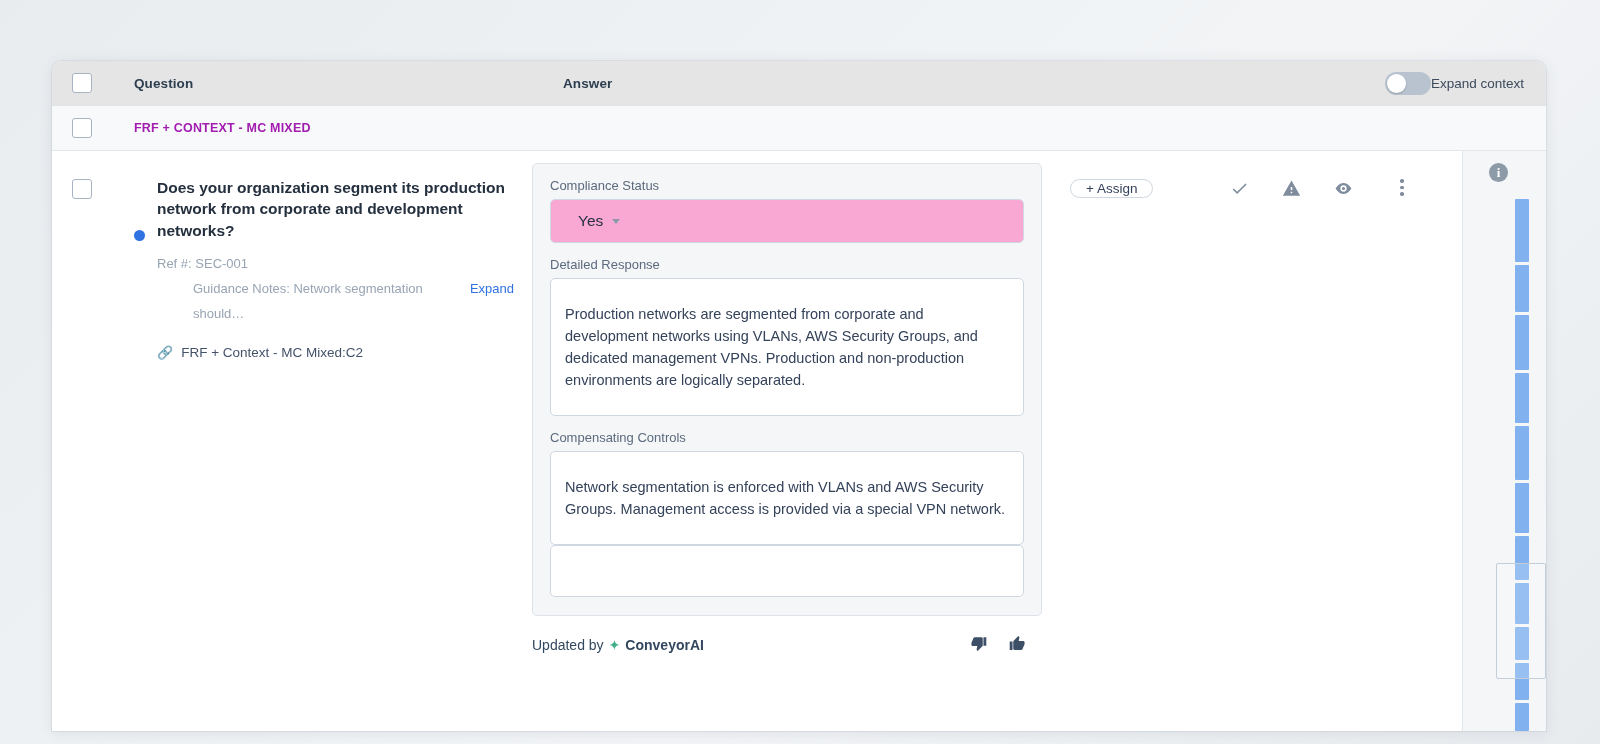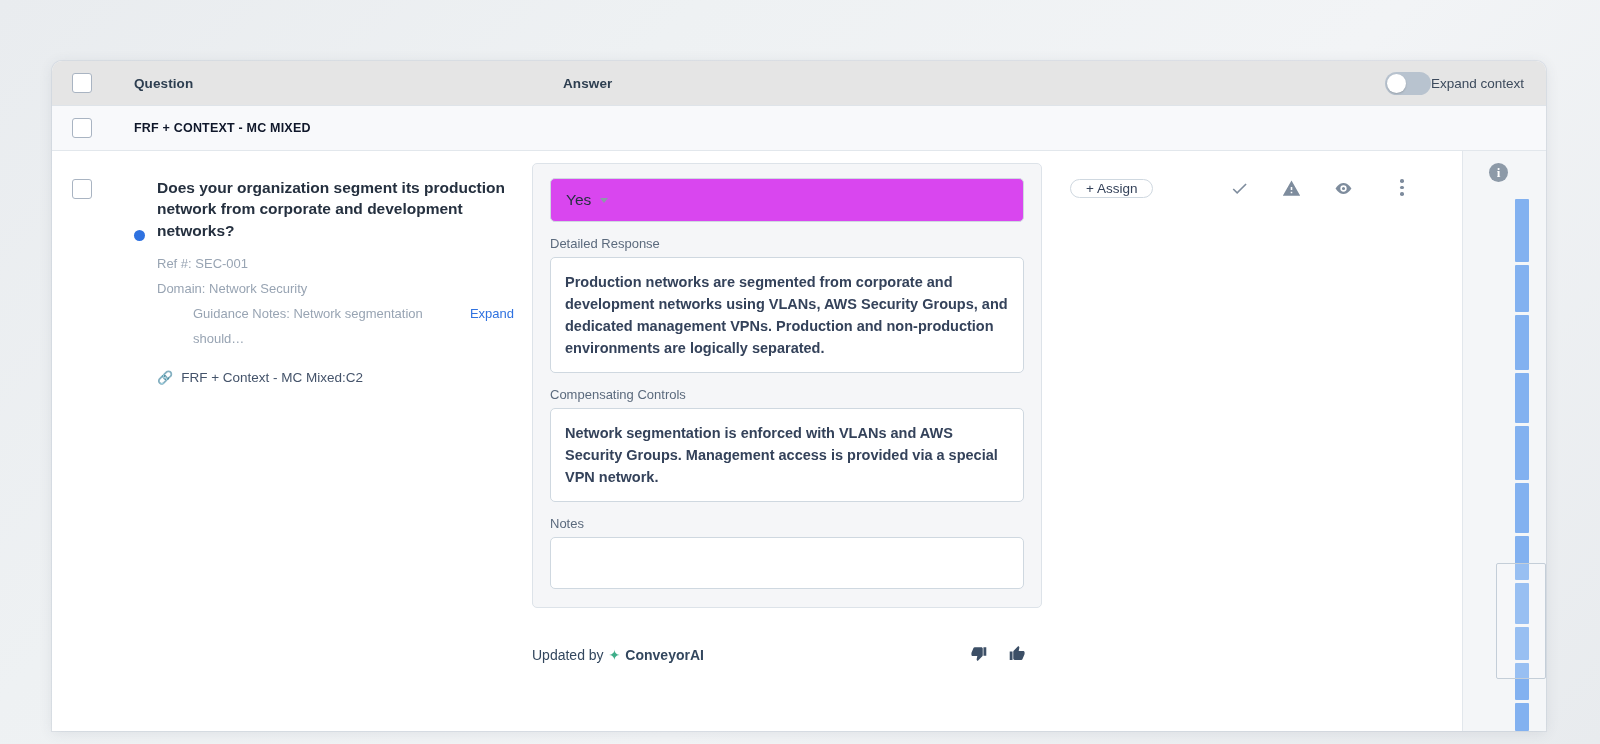--- a/index.html
+++ b/index.html
@@ -78,21 +78,21 @@
     height: 45px;
     background: #f8f9fb;
     border-bottom: 1px solid #e2e7ec;
     display: flex; align-items: center;
     flex: 0 0 auto;
     position: relative;
   }
   .grp-cb { margin-left: 20px; }
   .grp-title {
     margin-left: 42px;
-    font-size: 12.5px; font-weight: 700; color: #0f172a;
+    font-size: 12.5px; font-weight: 700; color: #a21caf;
     letter-spacing: .2px;
   }
 
   
   .body {
     flex: 1 1 auto;
     display: flex;
     position: relative;
     background: #fff;
     min-height: 0;
@@ -143,52 +143,51 @@
     border: 1px solid #dde3e9;
     border-radius: 5px;
     padding: 14px 17px 18px 17px;
   }
   .fld-lbl {
     font-size: 13px; color: #5b6a7d;
     margin-bottom: 6px;
   }
   .fld-lbl.sp { margin-top: 14px; }
   .select {
-    background: #d946ef;
+    background: #f9a8d4;
     border: 1px solid #cfd8e0;
     border-radius: 5px;
     height: 44px;
     display: flex; align-items: center;
-    padding: 0 15px;
+    padding: 0 27px;
     gap: 9px;
   }
   .select .val { font-size: 15.5px; color: #25303f; }
   .caret {
     width: 0; height: 0;
     border-left: 4.5px solid transparent;
     border-right: 4.5px solid transparent;
     border-top: 5px solid #8b99a8;
   }
   .ta {
     background: #fff;
     border: 1px solid #cfd8e0;
     border-radius: 5px;
-    padding: 13px 14px;
+    padding: 24px 14px;
     font-size: 14.5px; color: #34425a;
     line-height: 1.52;
     white-space: pre-wrap;
-    font-weight: bold;
   }
   .ta.detail { min-height: 106px; }
   .ta.comp { min-height: 92px; }
   .ta.notes { height: 52px; }
 
   .updated {
     display: flex; align-items: center;
-    margin-top: 36px;
+    margin-top: 18px;
     height: 22px;
     position: relative;
   }
   .updated .txt { font-size: 14px; color: #33475e; font-weight: 500; }
   .spark { color: #3fae89; font-size: 14px; margin: 0 5px 0 5px; }
   .ai-name { font-size: 14px; color: #33475e; font-weight: 700; }
   .thumbs { position: absolute; right: 16px; display: flex; gap: 22px; }
   .thumbs svg { fill: #3c4f66; }
 
   
@@ -280,47 +279,46 @@
 
     <div class="qcol">
       <div class="cb"></div>
       <div class="qtext-wrap">
         <div class="qrow">
           <span class="dot"></span>
           <div class="qtitle">Does your organization segment its production network from corporate and development networks?</div>
         </div>
         <div class="meta">
           <div>Ref #: SEC-001</div>
-          <div>Domain: Network Security</div>
           <div class="guidance">
             <span>Guidance Notes: Network segmentation should…</span>
             <span class="expand-link">Expand</span>
           </div>
         </div>
         <div class="src">
           <span class="link-icon">🔗</span>
           <span>FRF + Context - MC Mixed:C2</span>
         </div>
       </div>
     </div>
 
     <div class="apanel">
       <div class="abox">
+        <div class="fld-lbl">Compliance Status</div>
         <div class="select">
           <span class="val">Yes</span>
           <span class="caret"></span>
         </div>
 
         <div class="fld-lbl sp">Detailed Response</div>
         <div class="ta detail">Production networks are segmented from corporate and development networks using VLANs, AWS Security Groups, and dedicated management VPNs. Production and non-production environments are logically separated.</div>
 
         <div class="fld-lbl sp">Compensating Controls</div>
         <div class="ta comp">Network segmentation is enforced with VLANs and AWS Security Groups. Management access is provided via a special VPN network.</div>
 
-        <div class="fld-lbl sp">Notes</div>
         <div class="ta notes" placeholder=""></div>
       </div>
 
       <div class="updated">
         <span class="txt">Updated by</span>
         <span class="spark">✦</span>
         <span class="ai-name">ConveyorAI</span>
         <span class="thumbs">
           <span>
             <svg width="17" height="17" viewBox="0 0 24 24">

